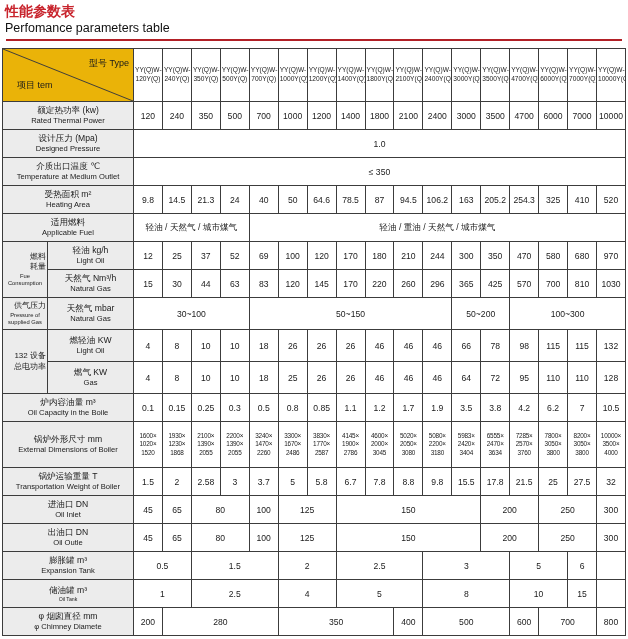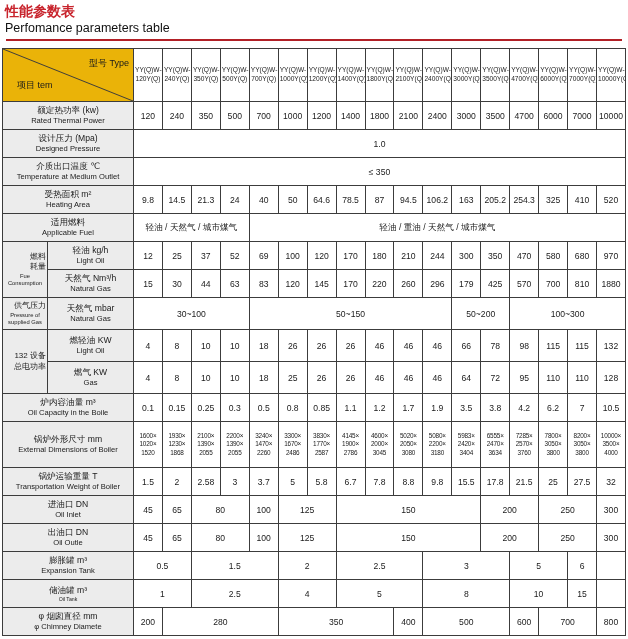--- a/index.html
+++ b/index.html
@@ -220,26 +220,26 @@
         <td class="val">30</td>
         <td class="val">44</td>
         <td class="val">63</td>
         <td class="val">83</td>
         <td class="val">120</td>
         <td class="val">145</td>
         <td class="val">170</td>
         <td class="val">220</td>
         <td class="val">260</td>
         <td class="val">296</td>
-        <td class="val">179</td>
+        <td class="val">365</td>
         <td class="val">425</td>
         <td class="val">570</td>
         <td class="val">700</td>
         <td class="val">810</td>
-        <td class="val">1880</td>
+        <td class="val">1030</td>
       </tr>
       <tr class="tall">
         <td class="grp" rowspan="1"><div class="zh">供气压力</div><div class="en">Pressure of
 supplied Gas</div></td>
         <td class="lbl">
           <div class="zh">天然气 mbar</div>
           <div class="en">Natural Gas</div>
         </td>
         <td class="val" colspan="4">30~100</td>
         <td class="val" colspan="7">50~150</td>

